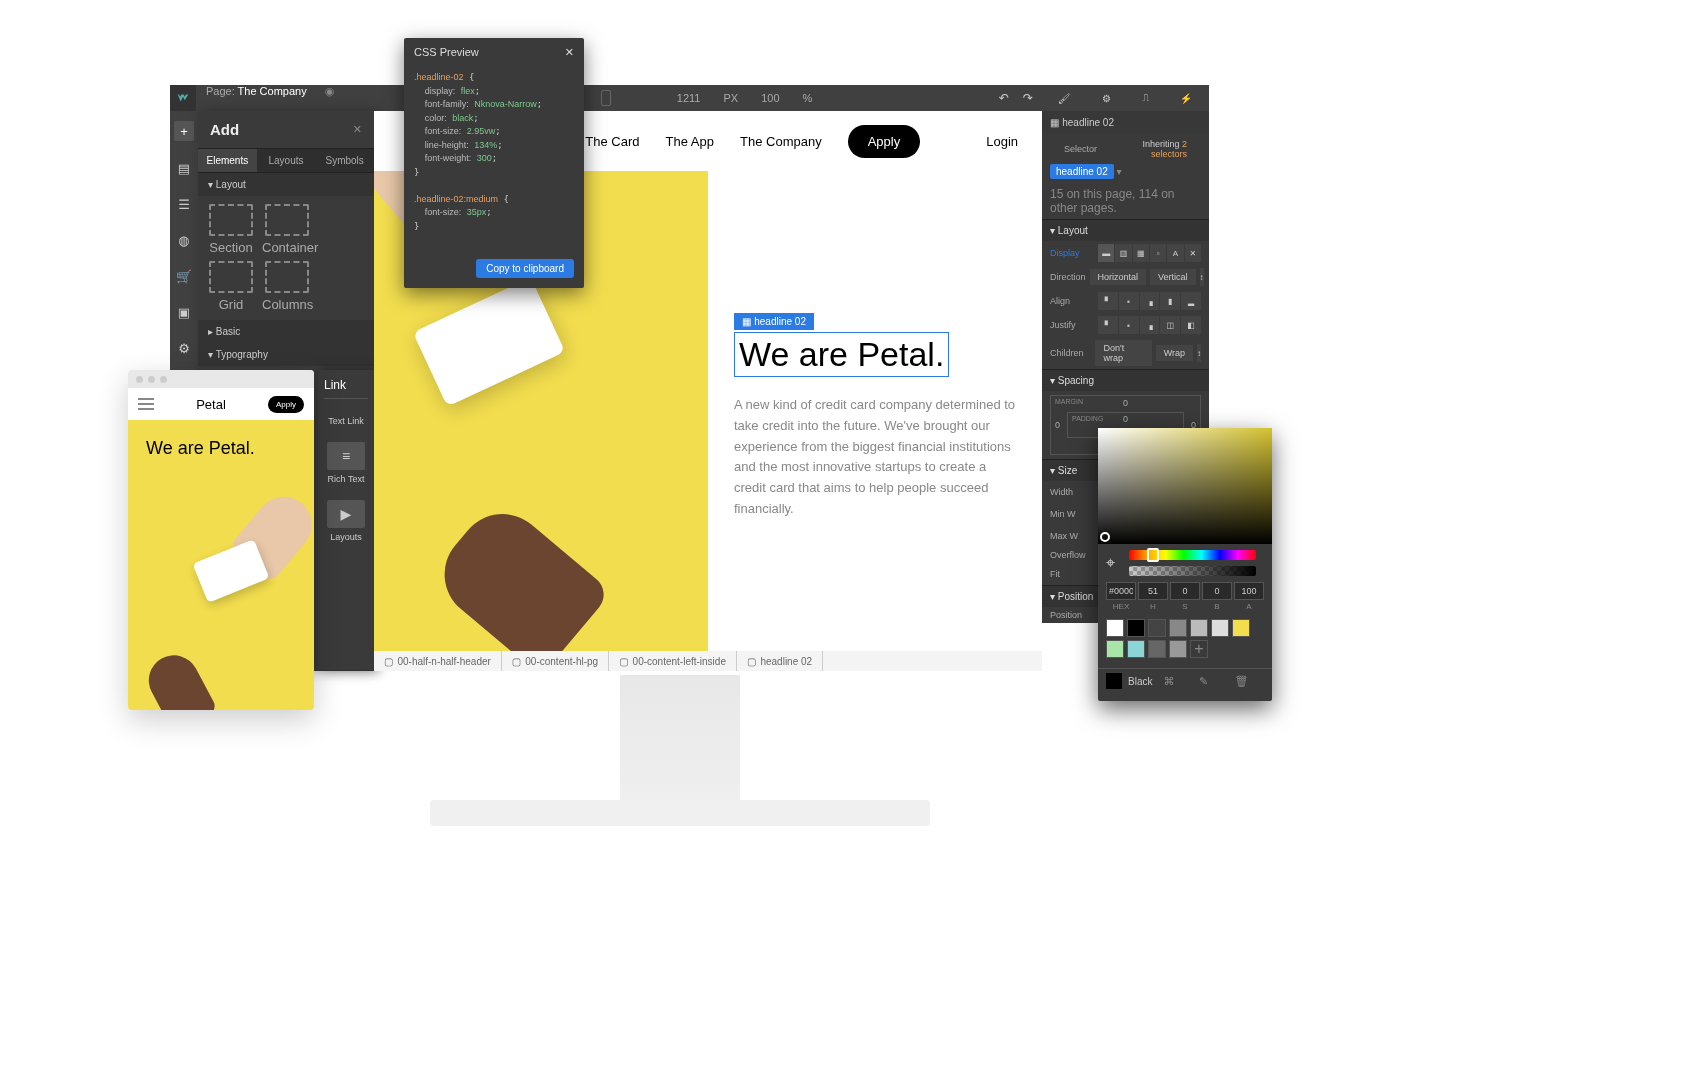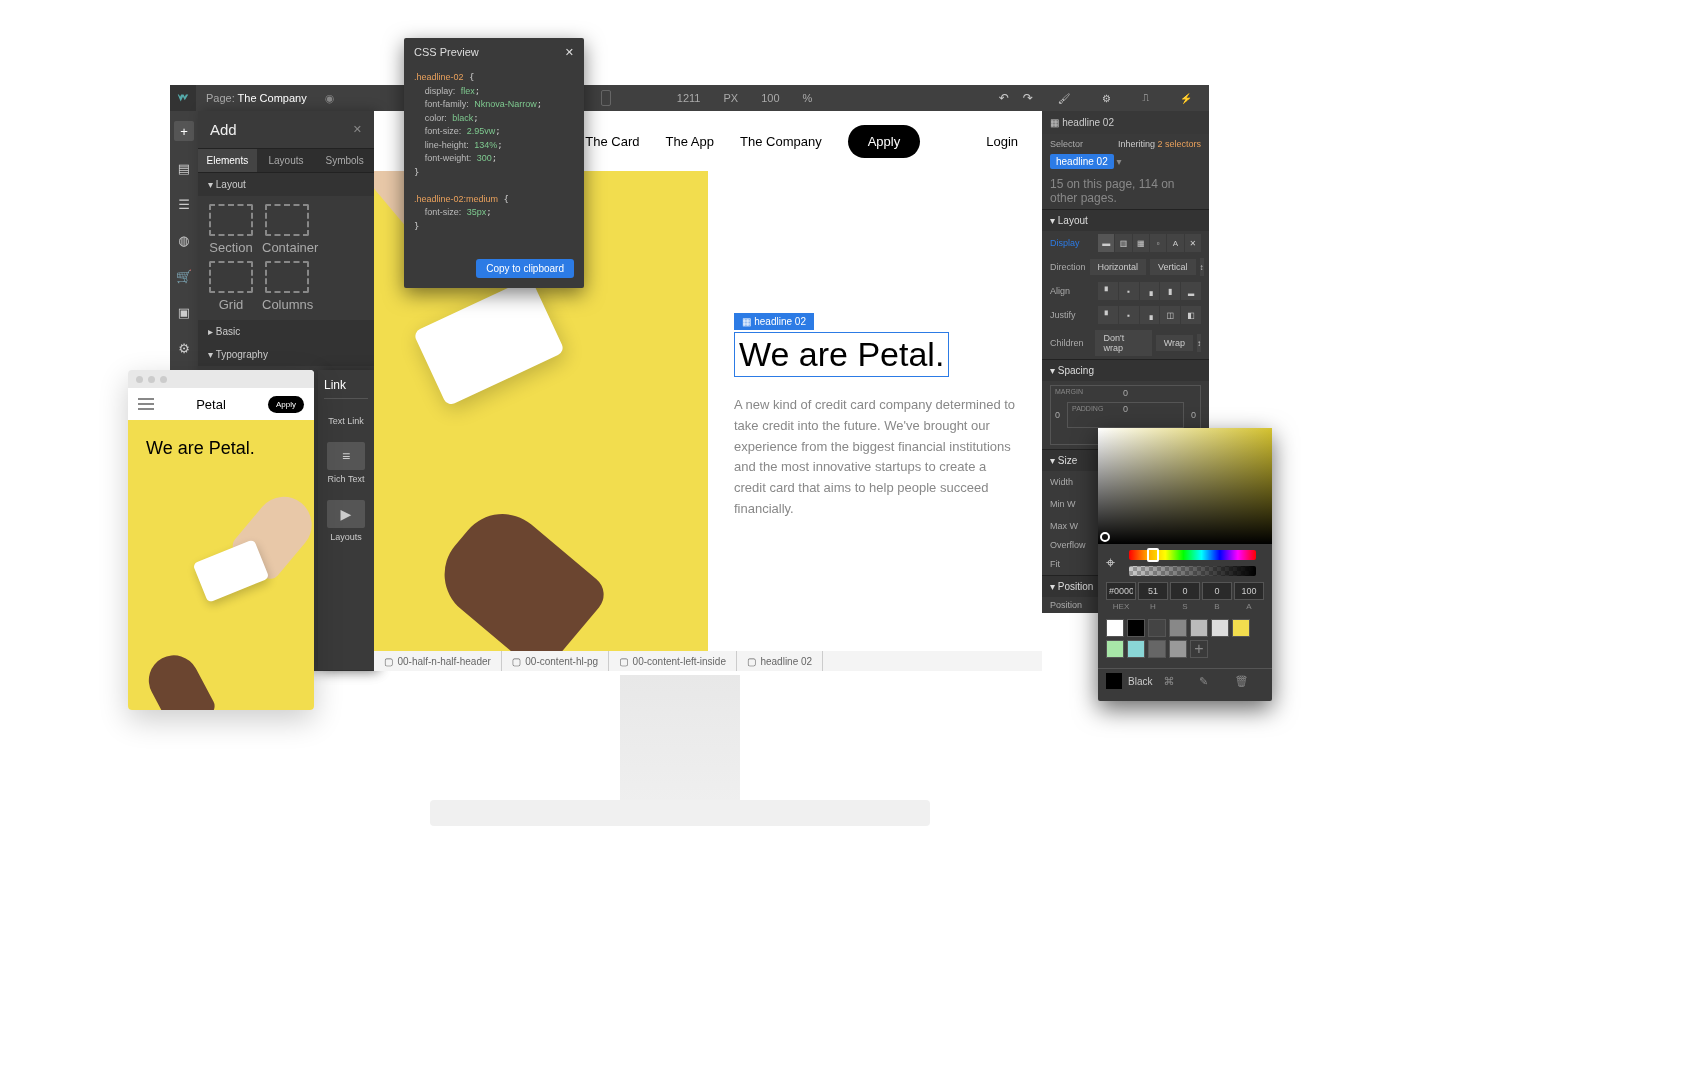--- a/index.html
+++ b/index.html
@@ -1,39 +1,39 @@
 <!DOCTYPE html>
 <html><head>
 <meta charset="utf-8">
 <style>
 *{box-sizing:border-box;margin:0;padding:0;font-family:-apple-system,BlinkMacSystemFont,"Segoe UI",Arial,sans-serif}
 body{background:#fff;width:1695px;height:1068px;position:relative;overflow:hidden}
 
 
-.topbar{position:absolute;left:170px;top:85px;width:1039px;height:26px;background:#404040;display:flex;align-items:center;font-size:11px;color:#ccc}
+.topbar{position:absolute;left:170px;top:85px;width:1039px;height:26px;background:#404040;display:flex;font-size:11px;color:#ccc}
 .topbar .logo{width:26px;height:26px;background:#333;display:flex;align-items:center;justify-content:center}
 .topbar .page{padding:0 10px;color:#aaa}
 .topbar .pagename{color:#fff}
 .topbar .eye{margin-left:8px;color:#888}
 .topbar .center{flex:1;display:flex;align-items:center;justify-content:center;gap:23px}
 .topbar .vpbtn{width:20px;height:16px;border:1px solid #666;border-radius:2px}
 .topbar .right{display:flex;align-items:center;gap:14px;padding-right:12px}
 .topbar .dim{color:#aaa}
 .topbar .check{width:14px;height:14px;background:#3c9;border-radius:50%}
 .topbar .ico{color:#ccc;font-size:12px}
 
 
 .tools{position:absolute;left:170px;top:111px;width:28px;height:560px;background:#404040;display:flex;flex-direction:column;align-items:center;gap:18px;padding-top:10px}
 .tools .btn{width:18px;height:18px;display:flex;align-items:center;justify-content:center;color:#ccc;font-size:13px}
 .tools .plus{background:#555;border-radius:2px;width:20px;height:20px;color:#fff}
 
 
 .addp{position:absolute;left:198px;top:111px;width:176px;height:560px;background:#3a3a3a;color:#ddd;font-size:11px;box-shadow:4px 0 12px rgba(0,0,0,.3)}
 .addp .hdr{padding:10px 12px;display:flex;justify-content:space-between;align-items:center}
-.addp .hdr h3{font-size:15px;font-weight:400;color:#eee}
+.addp .hdr h3{font-size:15px;font-weight:700;color:#eee}
 .addp .tabs{display:flex;background:#2e2e2e;border-top:1px solid #222;border-bottom:1px solid #222}
 .addp .tab{flex:1;text-align:center;padding:6px 0;font-size:10px;color:#aaa}
 .addp .tab.active{background:#444;color:#fff}
 .addp .sect{padding:6px 10px;background:#333;font-size:10px;color:#ccc}
 .addp .grid{display:flex;flex-wrap:wrap;padding:8px;gap:6px}
 .addp .item{width:50px;text-align:center}
 .addp .item .box{width:44px;height:32px;border:2px dashed #888;margin:0 auto 4px;border-radius:2px}
 .addp .item span{font-size:13px;color:#aaa}
 
 
@@ -252,21 +252,21 @@
 </div>
 
 <div class="style">
   <div class="iconbar">
     <span>🖌</span>
     <span>⚙</span>
     <span>⎍</span>
     <span>⚡</span>
   </div>
   <div class="sel">▦ <span>headline 02</span></div>
-  <div class="row" style="padding:5px 8px">
+  <div class="row" style="padding:5px 22px">
     <span class="lab">Selector</span>
     <span style="flex:1;text-align:right;font-size:9px"><span>Inheriting</span> <span style="color:#e8a05c">2 selectors</span></span>
   </div>
   <div style="padding:0 8px 4px"><span class="chip">headline 02</span> <span style="color:#888">▾</span></div>
   <div class="meta">15 on this page, 114 on other pages.</div>
 
   <div class="sect">▾ <span>Layout</span></div>
   <div class="row">
       <span class="lab disp">Display</span>
     <div class="btns">

